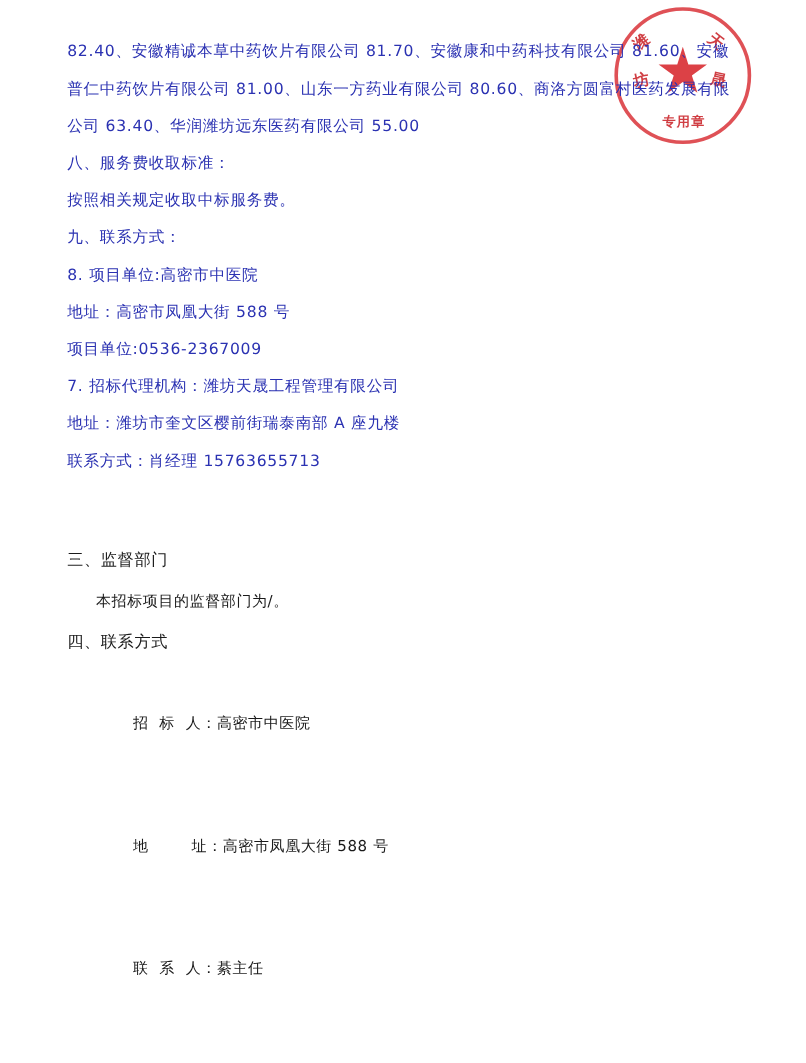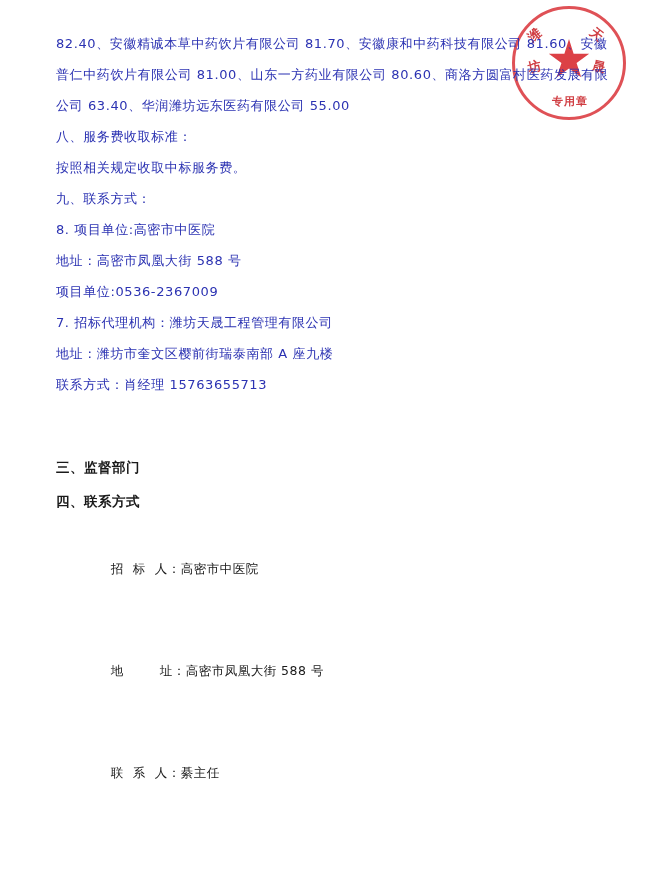--- a/index.html
+++ b/index.html
@@ -87,21 +87,21 @@
   .black-block {
     position: absolute;
     left: 56px;
     top: 450px;
     width: 580px;
     color: #1a1a1a;
     font-size: 12.5px;
     font-family: "DejaVu Sans", sans-serif;
   }
   .sec-head {
-    font-weight: bold;
+    font-weight: normal;
     font-size: 13.5px;
     line-height: 34px;
     letter-spacing: 0.5px;
   }
   .sec-body {
     line-height: 34px;
     letter-spacing: 0.5px;
     padding-left: 24px;
   }
   .kv {
@@ -148,20 +148,21 @@
     <div class="ln">
       <span>地址：</span><span>潍坊市奎文区樱前街瑞泰南部 A 座九楼</span>
     </div>
     <div class="ln">
       <span>联系方式：</span><span>肖经理 15763655713</span>
     </div>
   </div>
 
   <div class="black-block">
     <div class="sec-head">三、监督部门</div>
+    <div class="sec-body">本招标项目的监督部门为/。</div>
     <div class="sec-head">四、联系方式</div>
 
     <div class="kv">
       <span class="lbl">招  标  人：</span><span class="val">高密市中医院</span>
     </div>
     <div class="kv">
       <span class="lbl">地        址：</span><span class="val">高密市凤凰大街 588 号</span>
     </div>
     <div class="kv">
       <span class="lbl">联  系  人：</span><span class="val">綦主任</span>

